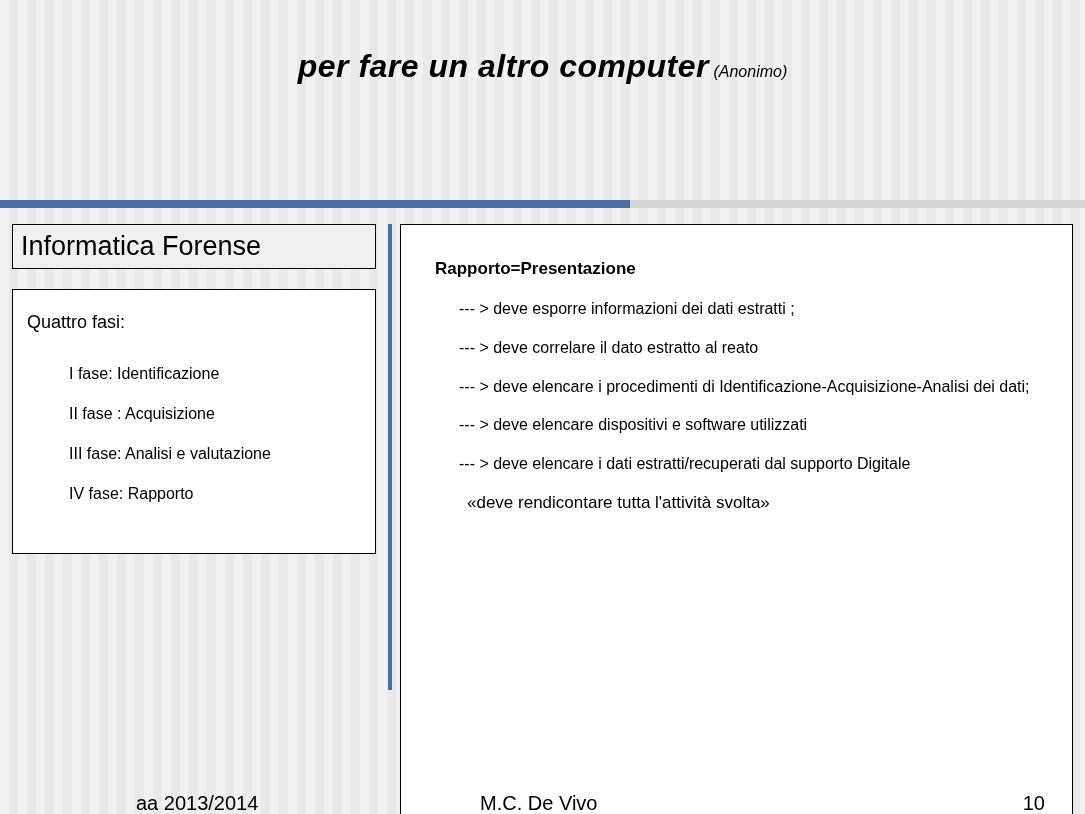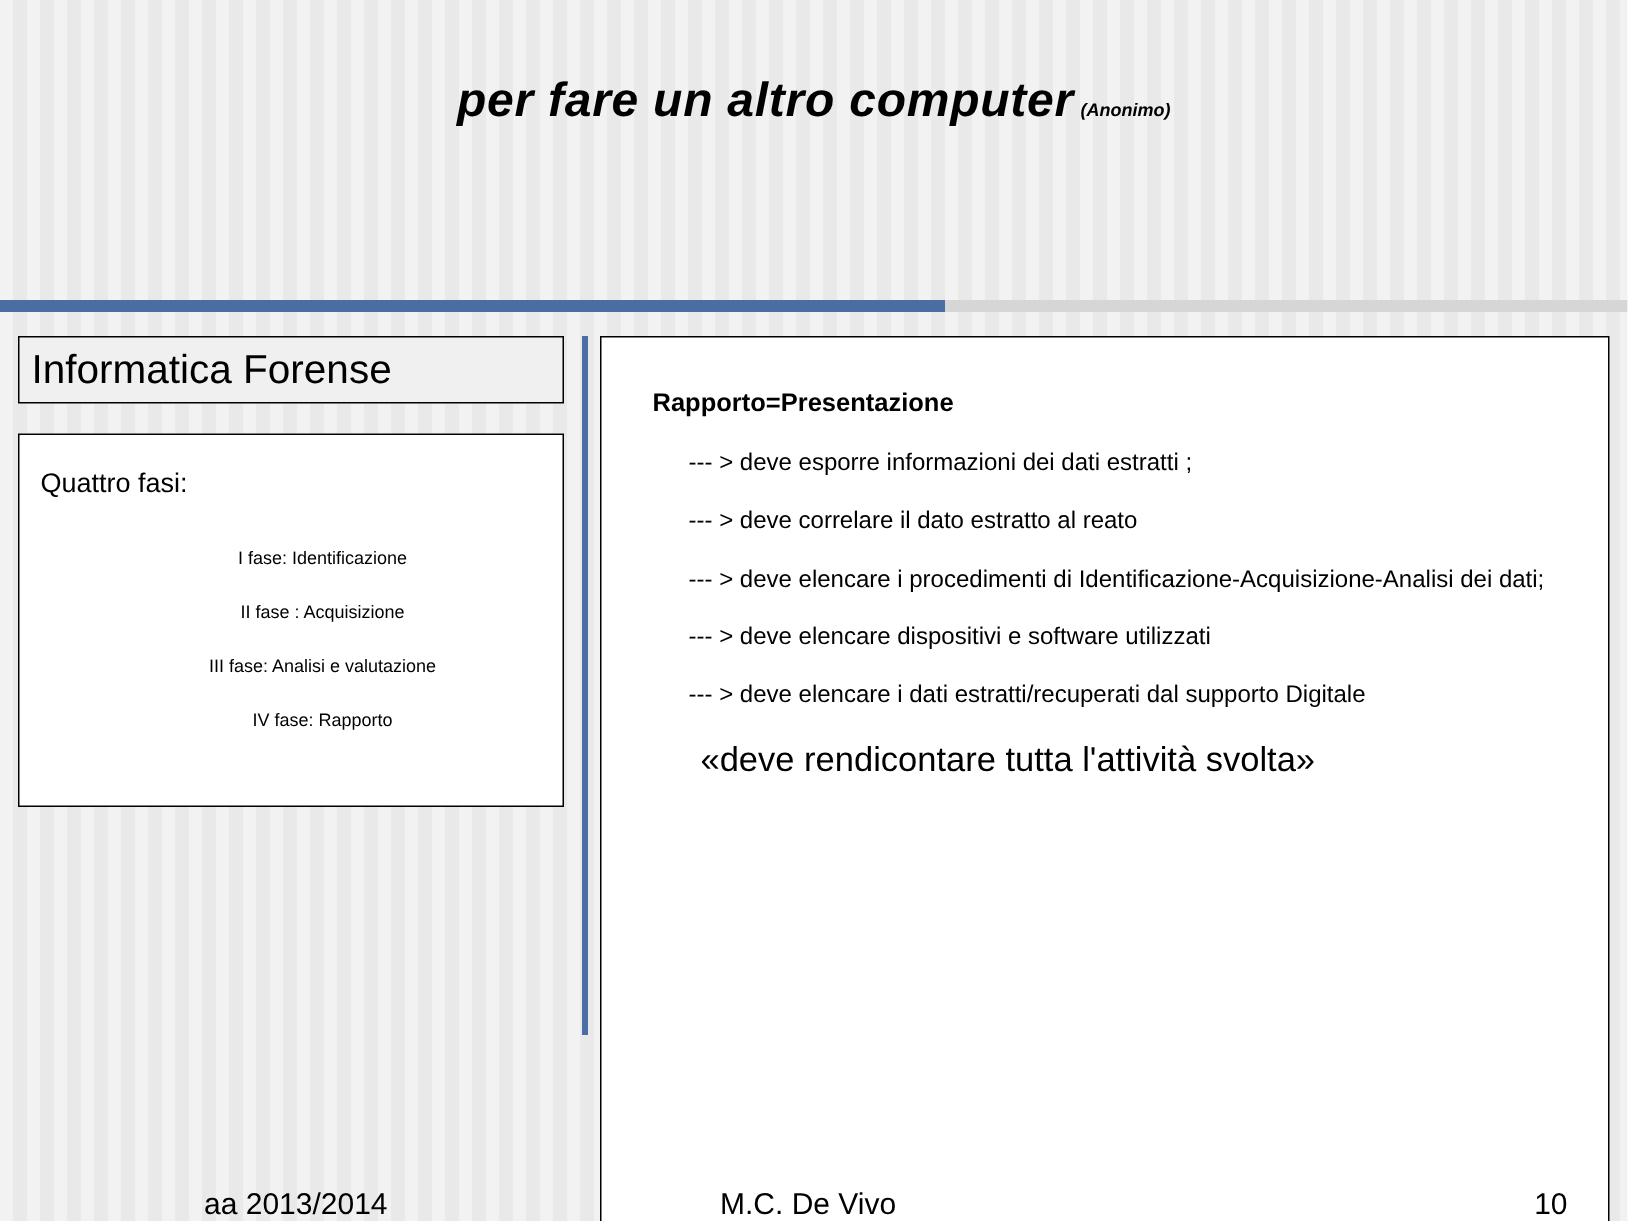--- a/index.html
+++ b/index.html
@@ -20,22 +20,22 @@
     line-height: 1.25;
   }
   .title-line {
     font-style: italic;
     font-weight: bold;
     font-size: 32px;
     letter-spacing: 0.5px;
   }
   .title-author {
     font-style: italic;
-    font-weight: bold;
-    font-size: 12px;
+    font-weight: normal;
+    font-size: 16px;
   }
   .divider {
     position: absolute;
     top: 200px;
     left: 0;
     width: 100%;
     height: 8px;
     background: #d6d6d6;
   }
   .divider .accent {
@@ -59,21 +59,21 @@
   }
   .box-phases {
     margin-top: 20px;
     border: 1px solid #000;
     background: #fff;
     padding: 22px 14px 28px 14px;
     font-size: 18px;
   }
   .phases-title { margin-bottom: 32px; }
   .phases-list { list-style: none; padding-left: 42px; }
-  .phases-list li { font-size: 12px; margin-bottom: 22px; text-align: center; }
+  .phases-list li { font-size: 16px; margin-bottom: 22px; }
   .vertical-sep {
     position: absolute;
     left: 376px;
     top: 0;
     width: 4px;
     height: 466px;
     background: #4a6ea3;
   }
   .right-col {
     position: absolute;
@@ -92,21 +92,21 @@
   }
   .rapporto-list { list-style: none; }
   .rapporto-list li {
     font-size: 16px;
     margin-bottom: 18px;
     padding-left: 72px;
     text-indent: -48px;
     line-height: 1.3;
   }
   .quote {
-    font-size: 23px;
+    font-size: 17px;
     padding-left: 32px;
   }
   .footer {
     position: absolute;
     bottom: 22px;
     left: 0;
     width: 100%;
     font-size: 20px;
   }
   .footer .year { position: absolute; left: 136px; }

